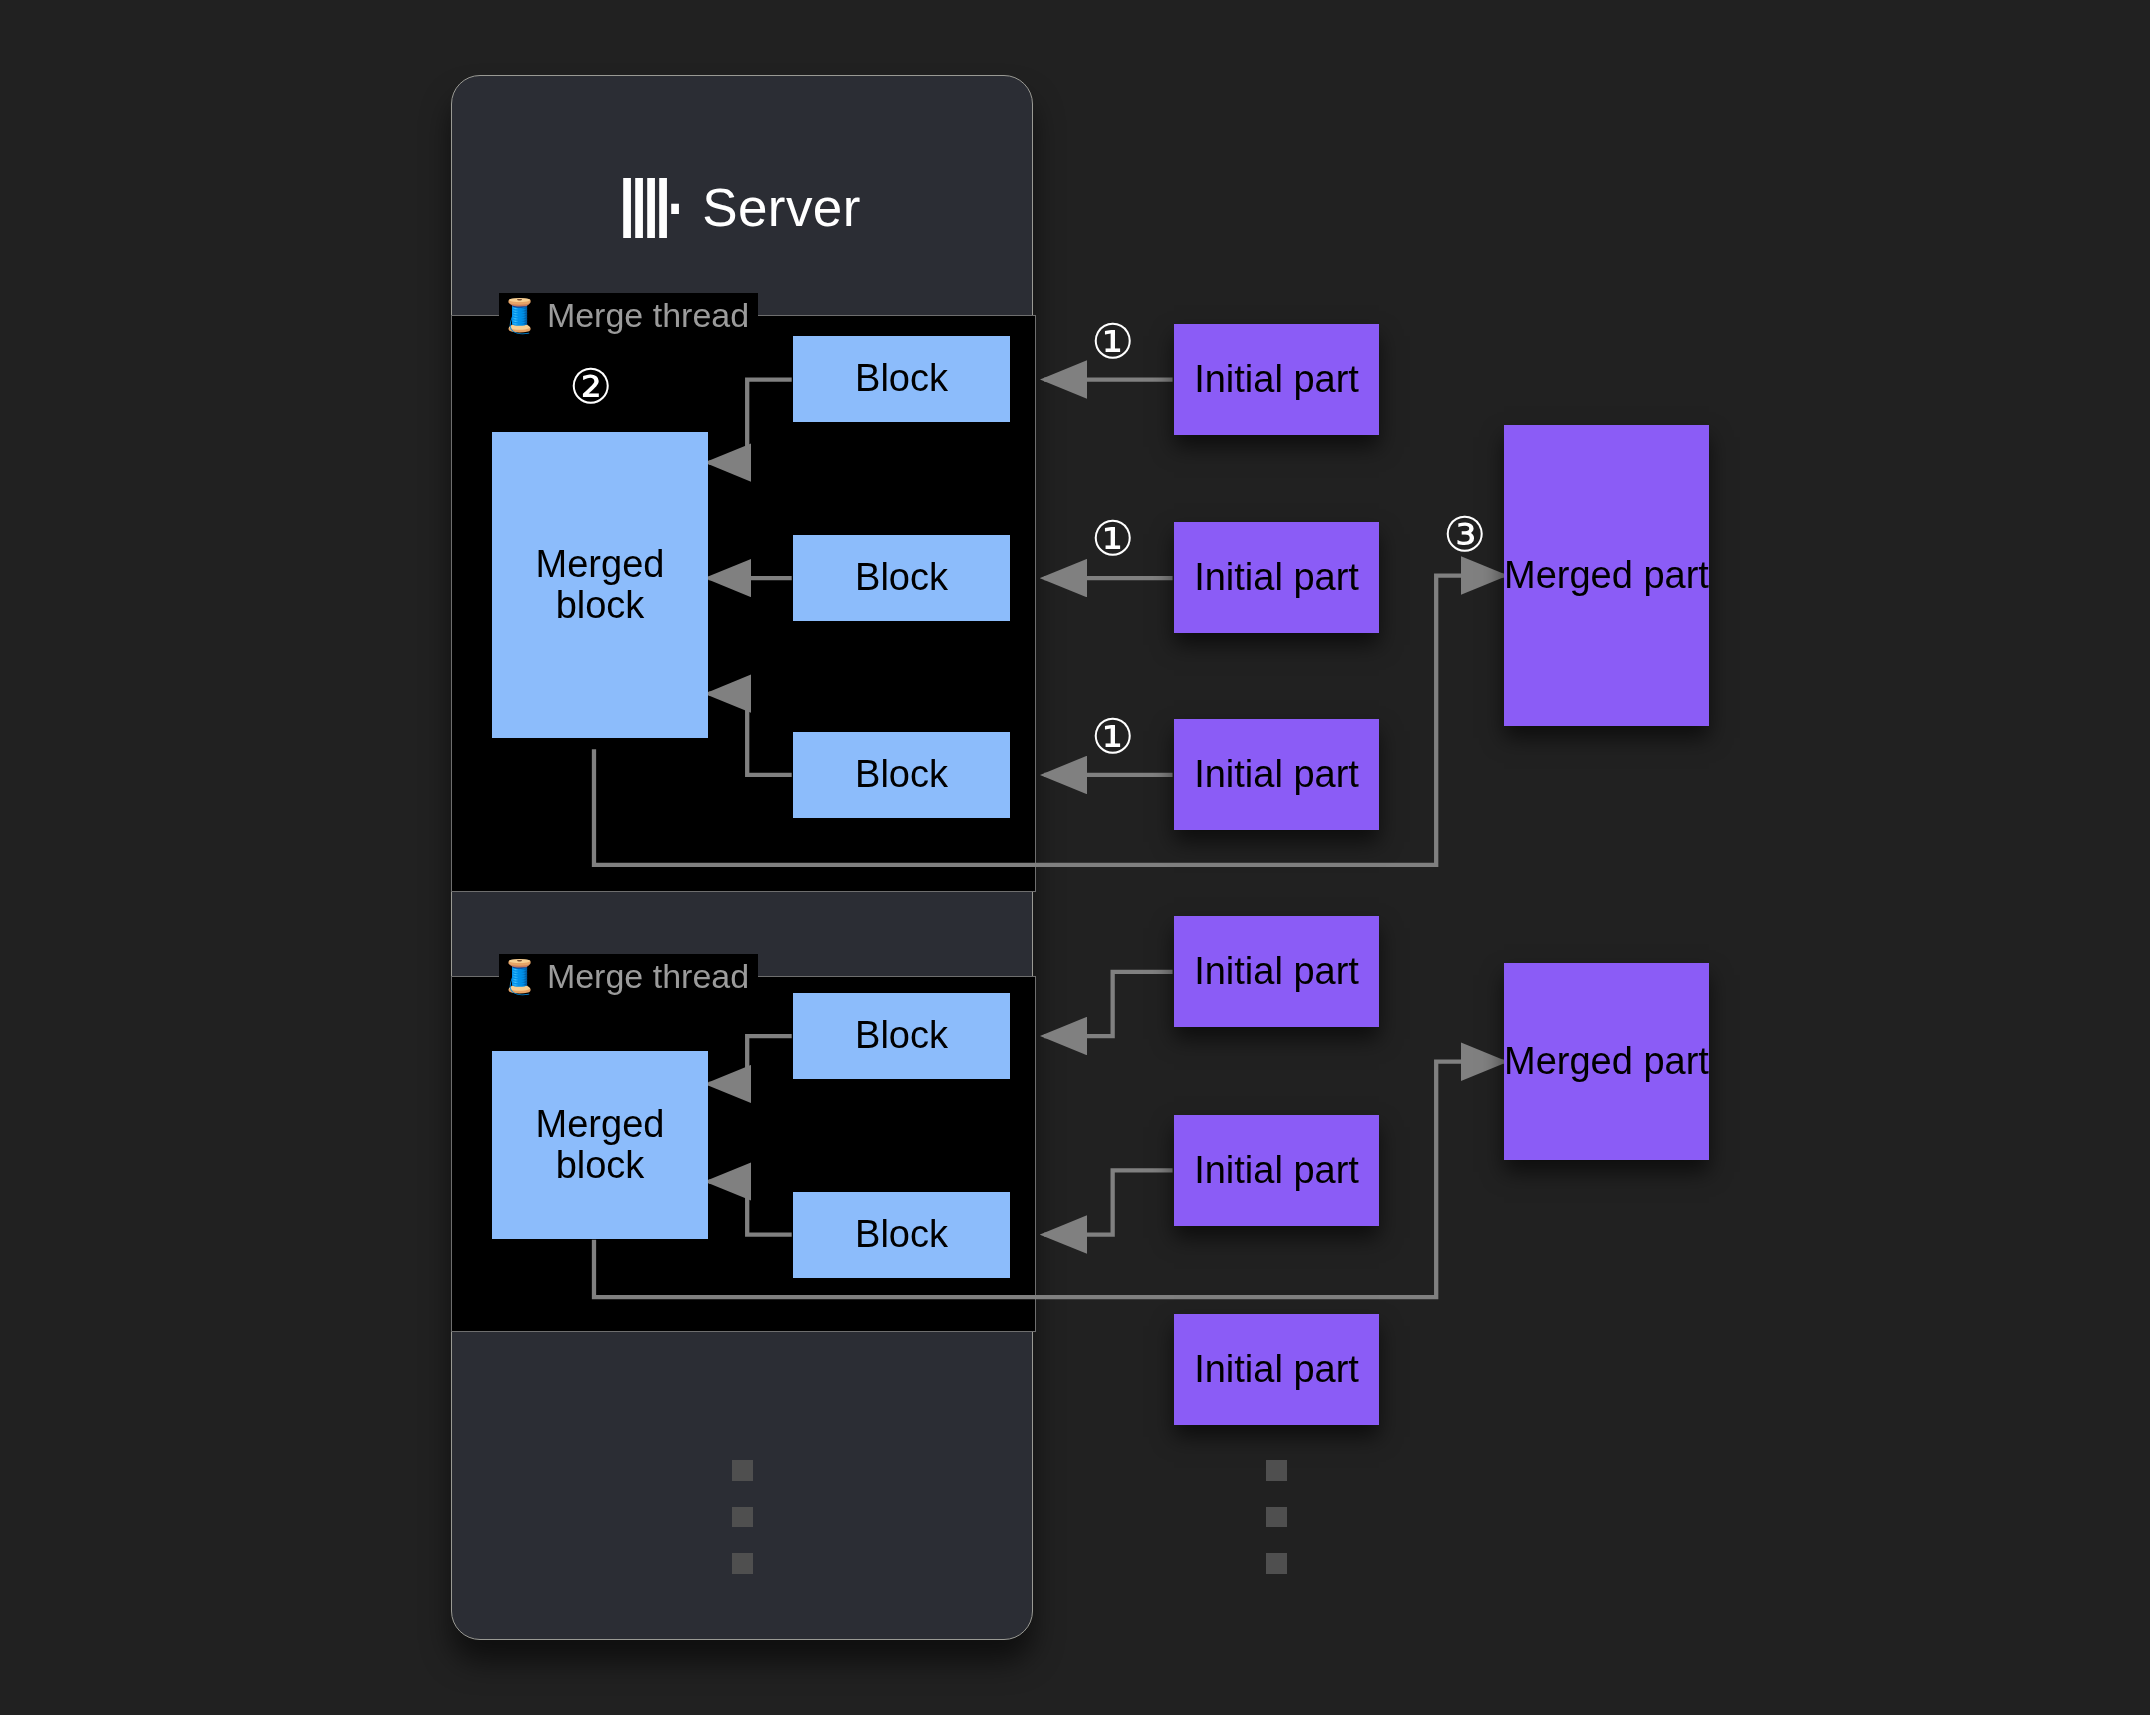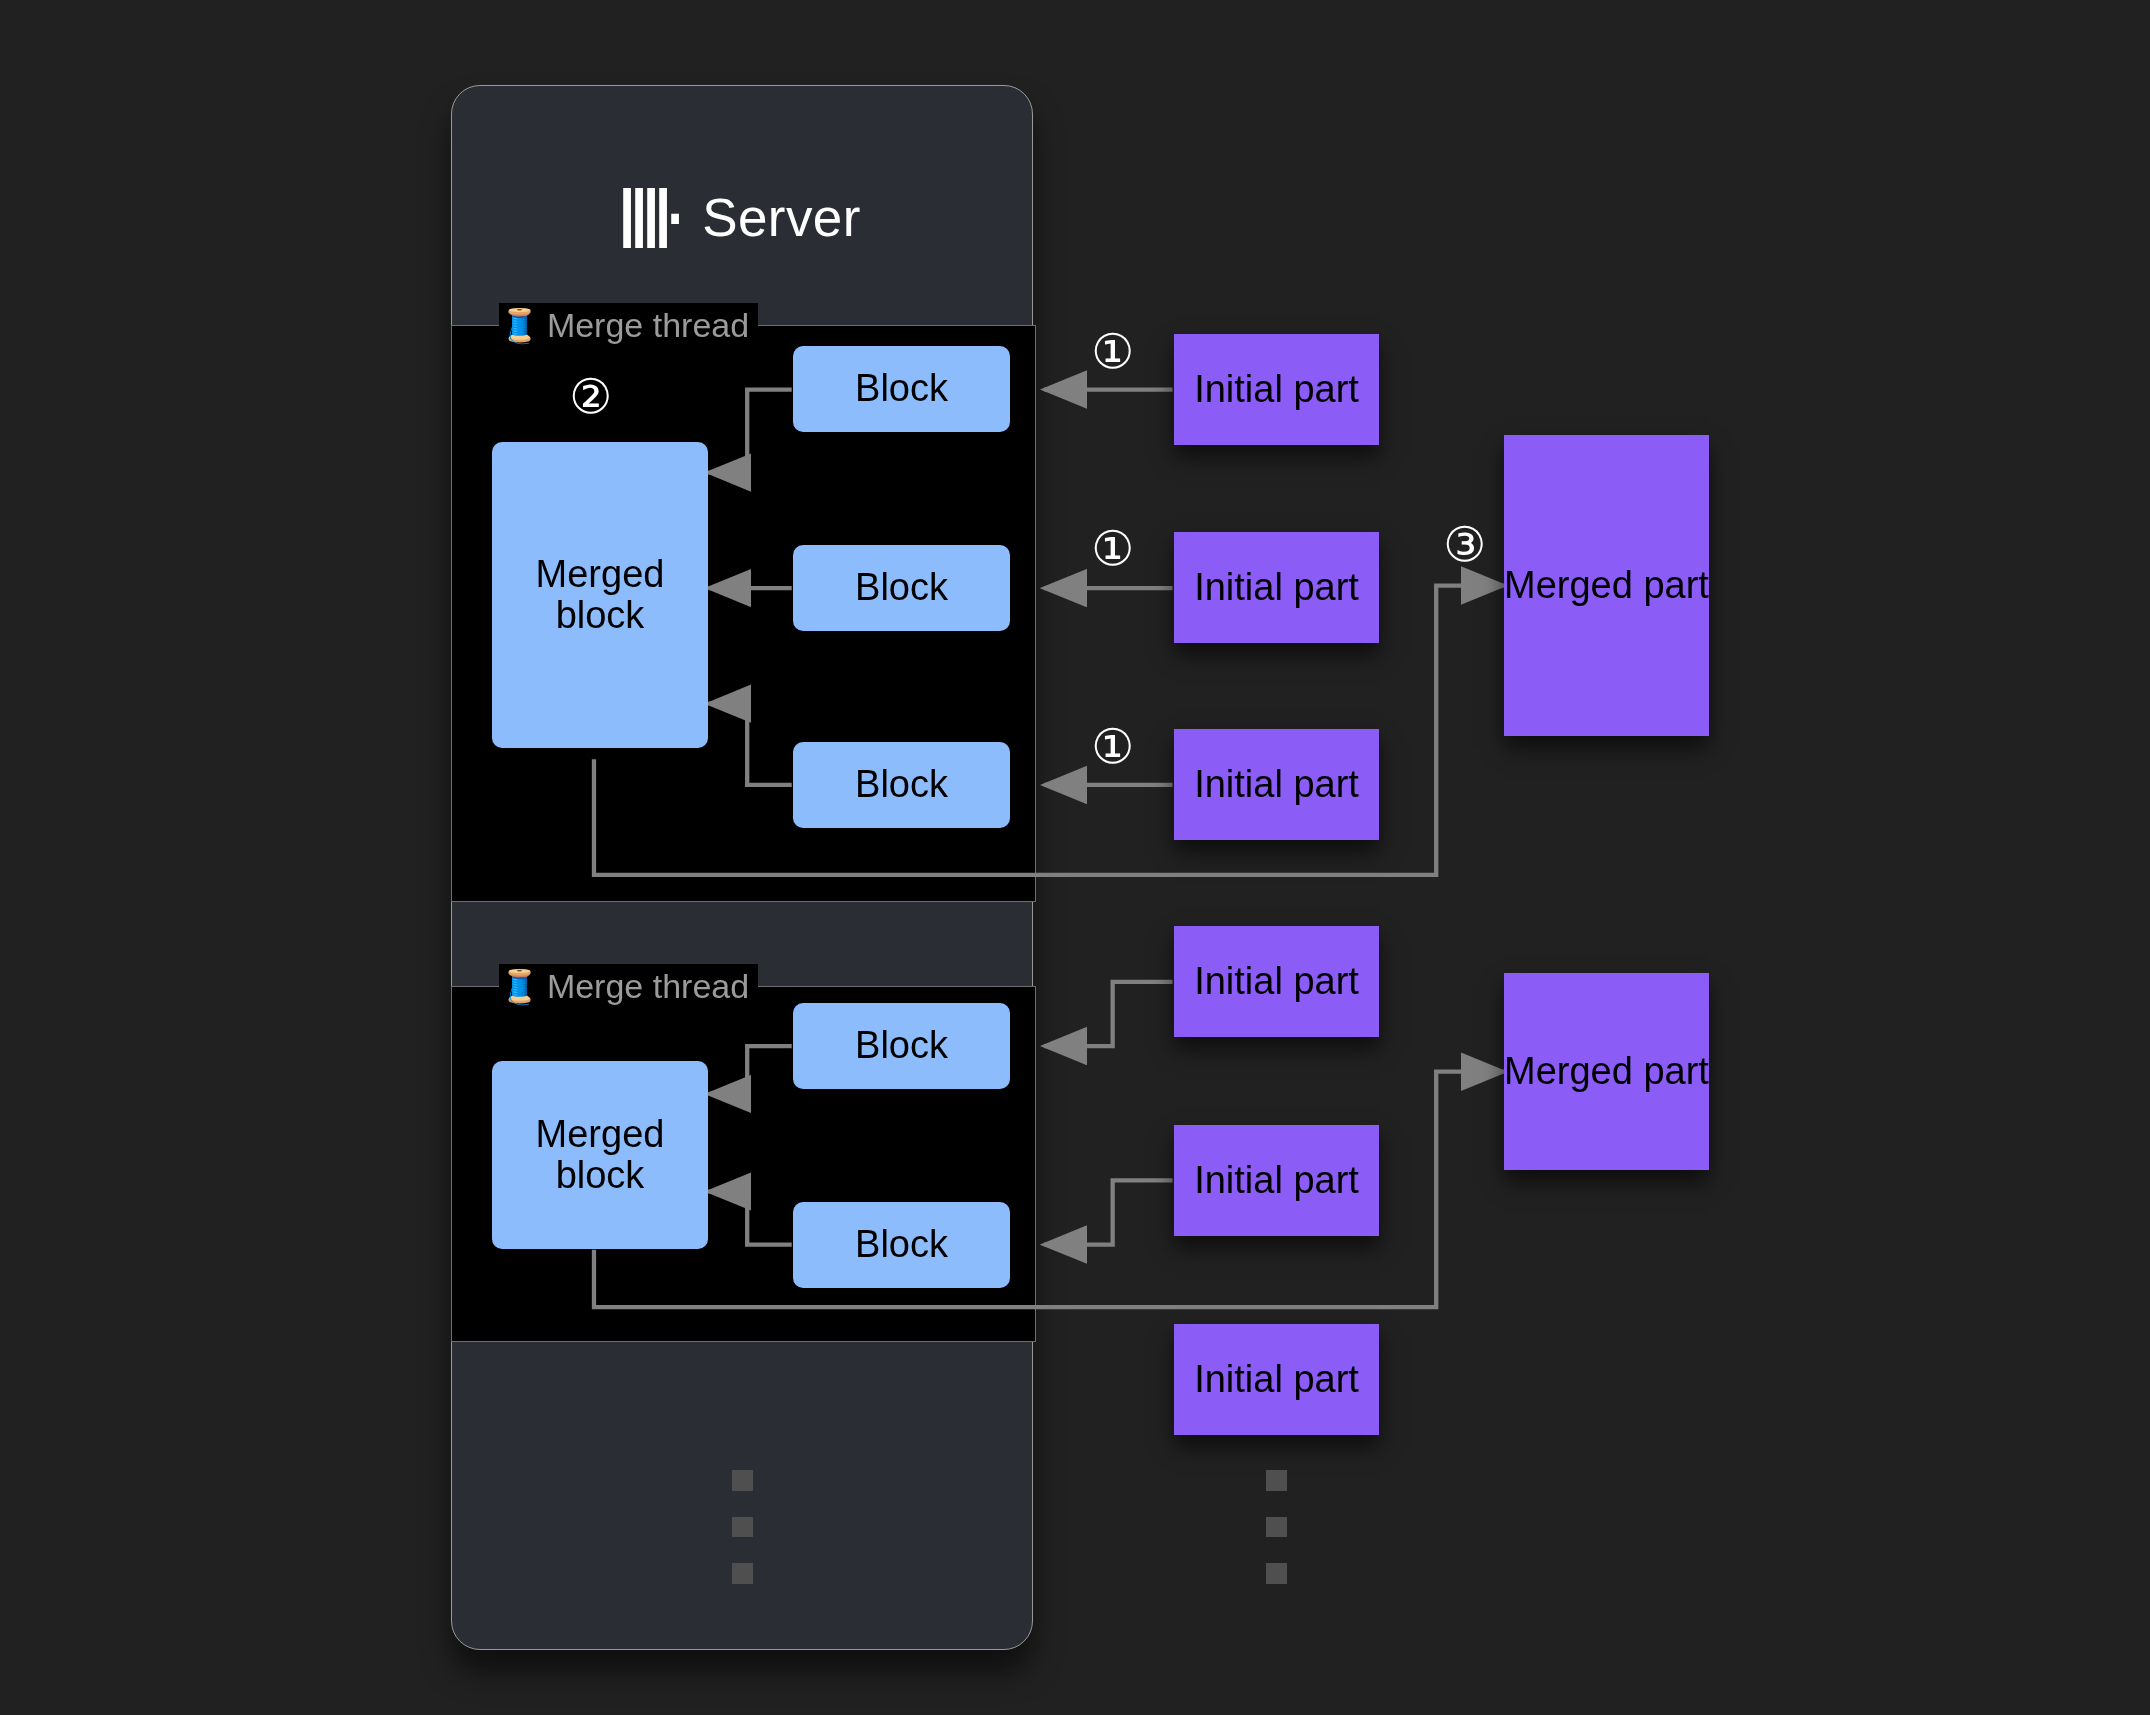--- a/index.html
+++ b/index.html
@@ -12,21 +12,20 @@
     width: 2150px;
     height: 1716px;
     font-family: "Liberation Sans", sans-serif;
     overflow: hidden;
   }
   #stage {
     position: relative;
     width: 2150px;
     height: 1384px;
     background: #212121;
-    margin-top: 10px;
   }
 
   
   .server-panel {
     position: absolute;
     left: 451px;
     top: 75px;
     width: 582px;
     height: 1565px;
     background: #2b2d34;
@@ -85,21 +84,21 @@
     position: absolute;
     box-sizing: border-box;
     display: flex;
     align-items: center;
     justify-content: center;
     text-align: center;
     color: #000000;
     font-size: 38px;
     line-height: 1.08;
   }
-  .box.blue { background: #8cbcfb; border-radius: 10px; }
+  .box.blue { background: #8cbcfb; }
   .box.yellow {
     background: #8b5cf6;
     box-shadow: 0 12px 20.5px rgba(0,0,0,0.6);
   }
 
   
   .step {
     position: absolute;
     color: #ffffff;
     font-size: 48px;

